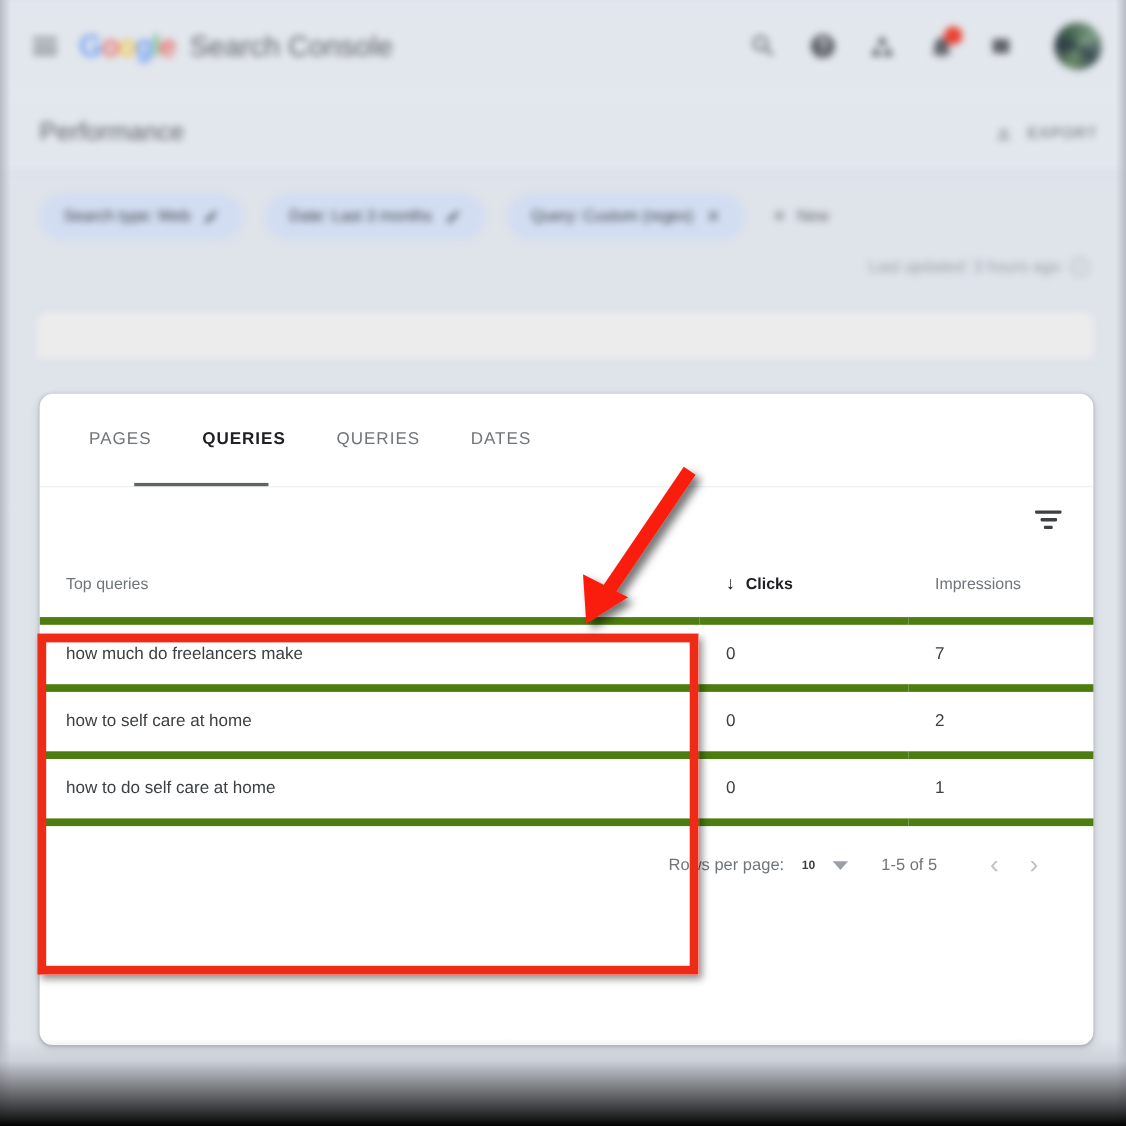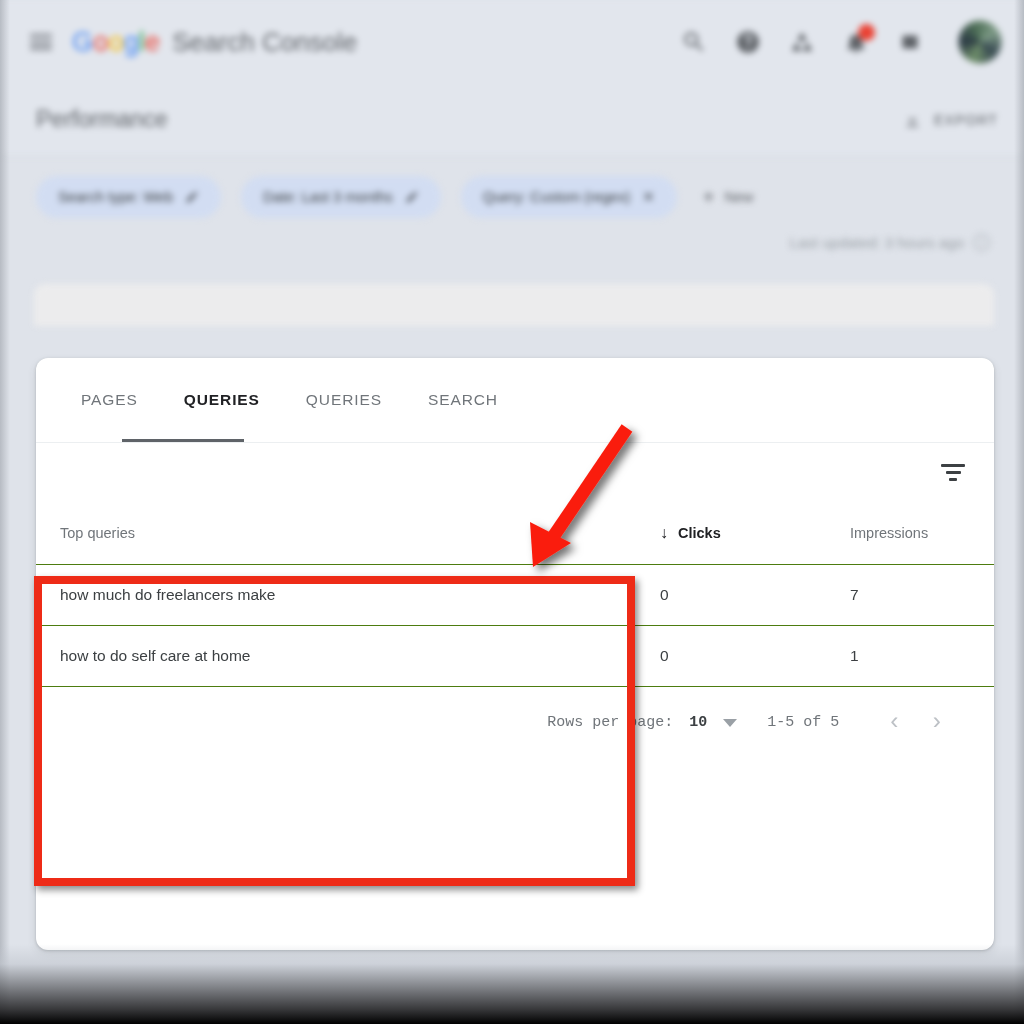--- a/index.html
+++ b/index.html
@@ -148,21 +148,21 @@
   }
   .filter-icon { width: 26px; height: 22px; display:flex; flex-direction: column; align-items:center; justify-content:center; gap: 4px;}
   .filter-icon i { display:block; background: #3c4043; border-radius: 1px; height: 3px;}
   .filter-icon i:nth-child(1){ width: 24px; }
   .filter-icon i:nth-child(2){ width: 15px; }
   .filter-icon i:nth-child(3){ width: 8px; }
 
   table.data { width: 100%; border-collapse: collapse; table-layout: fixed; }
   table.data th, table.data td {
     text-align: left;
-    border-bottom: 1px solid #4d7c0f;
+    border-bottom: 7px solid #4d7c0f;
   }
   table.data th {
     font-weight: 400;
     font-size: 14.5px;
     color: #70757a;
     height: 62px;
     padding: 0 24px;
     vertical-align: middle;
   }
   th.col-query { width: 600px; }
@@ -184,24 +184,23 @@
   td.col-clicks { color: #4285f4; font-size: 15.5px; }
   td.col-impr { color: #9334b7; font-size: 15.5px; }
 
   .pagination {
     height: 72px;
     display: flex; align-items: center; justify-content: flex-end;
     gap: 0;
     padding-right: 36px;
     color: #70757a;
     font-size: 15px;
-    font-family: Liberation Mono, monospace;
   }
   .pg-label { margin-right: 16px; }
-  .pg-value { color: #3c4043; font-weight: 700; font-size: 15px; }
+  .pg-value { color: #3c4043; font-weight: 700; font-size: 11px; }
   .pg-caret {
     margin-left: 16px; margin-right: 30px;
     width: 0; height: 0;
     border-left: 7px solid transparent;
     border-right: 7px solid transparent;
     border-top: 8px solid #9aa0a6;
   }
   .pg-range { margin-right: 34px; }
   .pg-arrow { font-size: 24px; color: #bdc1c6; padding: 0 14px; line-height: 1; }
 
@@ -332,21 +331,21 @@
 
   <div class="ghost-card"></div>
 </div>
 
 <div class="card">
 
   <div class="tabs">
     <div class="tab">PAGES</div>
     <div class="tab active">QUERIES</div>
     <div class="tab">QUERIES</div>
-    <div class="tab">SEARCH</div>
+    <div class="tab">DATES</div>
     <div class="tab-underline"></div>
   </div>
 
   <div class="toolbar-row">
     <div class="filter-icon">
         <i></i>
         <i></i>
         <i></i>
       </div>
   </div>
@@ -364,20 +363,25 @@
         <th class="col-impr">Impressions</th>
       </tr>
     </thead>
     <tbody>
       <tr>
         <td class="col-query">how much do freelancers make</td>
         <td class="col-clicks">0</td>
         <td class="col-impr">7</td>
       </tr>
       <tr>
+        <td class="col-query">how to self care at home</td>
+        <td class="col-clicks">0</td>
+        <td class="col-impr">2</td>
+      </tr>
+      <tr>
         <td class="col-query">how to do self care at home</td>
         <td class="col-clicks">0</td>
         <td class="col-impr">1</td>
       </tr>
     </tbody>
   </table>
 
   <div class="pagination">
     <span class="pg-label">Rows per page:</span>
     <span class="pg-value">10</span>

